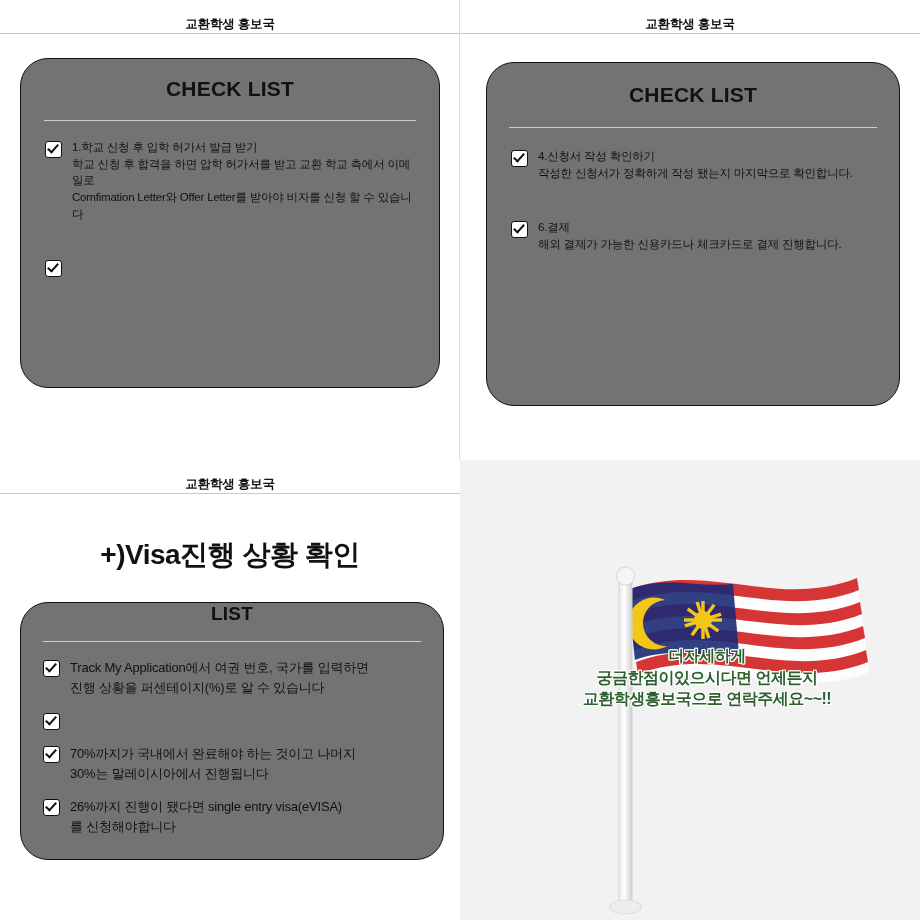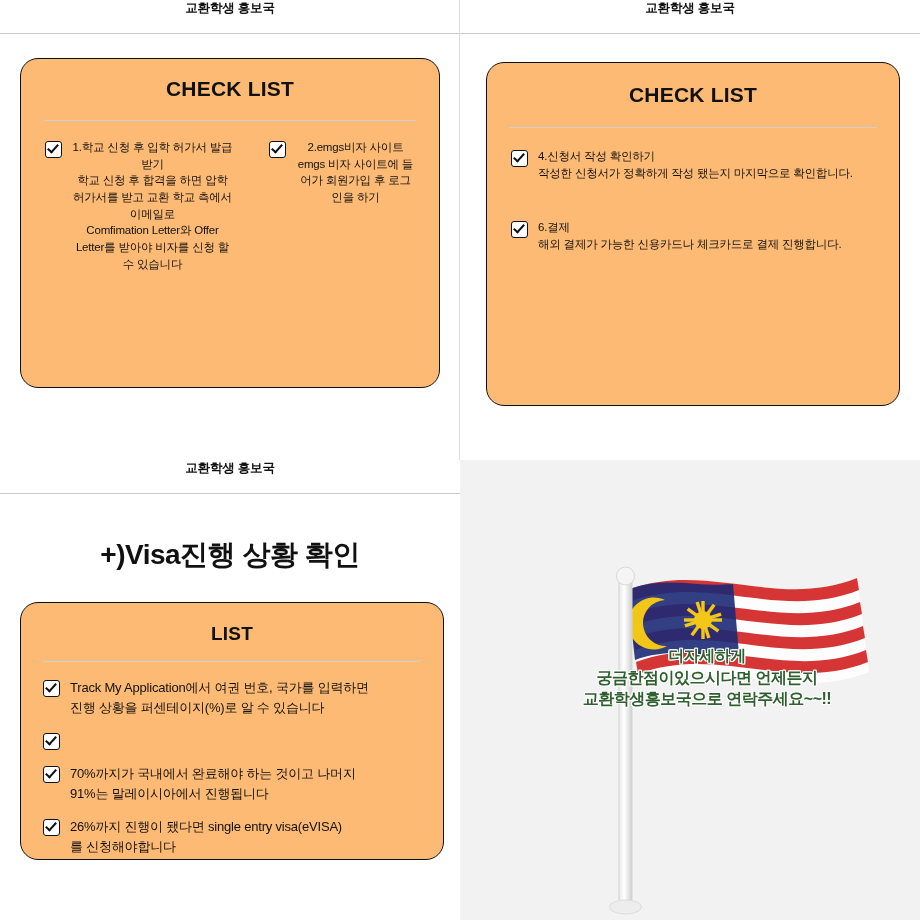--- a/index.html
+++ b/index.html
@@ -38,37 +38,37 @@
     height: 460px;
     background: #dcdcdc;
   }
 
   
   .panel-header {
     position: relative;
     height: 33px;
     border-bottom: 1px solid #c9c9c9;
     display: flex;
-    align-items: flex-start;
+    align-items: flex-end;
     justify-content: center;
     background: #ffffff;
   }
   .panel-header .header-title {
     font-size: 12.5px;
     font-weight: bold;
     color: #111111;
     letter-spacing: -0.2px;
   }
 
   
   .card {
     position: absolute;
     border: 1.4px solid #111111;
-    border-radius: 18px;
-    background: #fdba74;
+    border-radius: 28px;
+    background: #737373;
     box-sizing: border-box;
   }
   .card-title {
     text-align: center;
     font-size: 21px;
     font-weight: bold;
     color: #111111;
     letter-spacing: 0.2px;
   }
   .card-rule {
@@ -109,41 +109,41 @@
     line-height: 1.45;
     color: #111111;
     white-space: pre-line;
     letter-spacing: -0.2px;
   }
 
   
   #card-tl { left: 20px; top: 58px; width: 420px; height: 330px; }
   #card-tl .card-title { margin-top: 18px; }
   #card-tl .card-rule { margin-top: 19px; width: 372px; }
-  #card-tl .rows { margin: 18px 24px 0 24px; display: flex; flex-direction: row; gap: 36px; text-align: center; }
+  #card-tl .rows { margin: 18px 24px 0 24px; display: flex; flex-direction: column; gap: 36px; }
 
   
   #card-tr { left: 26px; top: 62px; width: 414px; height: 344px; }
   #card-tr .card-title { margin-top: 20px; }
   #card-tr .card-rule { margin-top: 20px; width: 368px; }
   #card-tr .rows { margin: 20px 24px 0 24px; display: flex; flex-direction: column; gap: 38px; }
 
   
   #bl-heading {
     position: absolute;
     left: 0; right: 0;
     top: 76px;
     text-align: center;
     font-size: 28px;
     font-weight: bold;
     color: #111111;
     letter-spacing: -0.5px;
   }
   #card-bl { left: 20px; top: 142px; width: 424px; height: 258px; }
-  #card-bl .card-title { margin-top: 20px; font-size: 19px; }
+  #card-bl .card-title { margin-top: 0; font-size: 19px; }
   #card-bl .card-rule { margin-top: 16px; width: 378px; }
   #card-bl .rows { margin: 16px 22px 0 22px; display: flex; flex-direction: column; gap: 14px; }
   #card-bl .row-text { font-size: 13px; line-height: 1.5; }
 
   
   .flag-wrap {
     position: absolute;
     left: 17px; top: 0;
     width: 460px;
     height: 460px;
@@ -183,22 +183,20 @@
       <div class="card-rule"></div>
       <div class="rows">
         <div class="check-row">
           <span class="checkbox"></span>
           <span class="row-text">1.학교 신청 후 입학 허가서 발급 받기
 학교 신청 후 합격을 하면 압학 허가서를 받고 교환 학교 측에서 이메일로
 Comfimation Letter와 Offer Letter를 받아야 비자를 신청 할 수 있습니다</span>
         </div>
         <div class="check-row">
           <span class="checkbox"></span>
-          <span class="row-text">2.emgs비자 사이트
-emgs 비자 사이트에  들어가 회원가입 후 로그인을 하기</span>
         </div>
       </div>
     </div>
     <div class="panel-divider-v"></div>
   </div>
 
   <div class="panel" id="panel-tr">
     <div class="panel-header">
       <span class="header-title">교환학생 홍보국</span>
     </div>
@@ -236,21 +234,21 @@
           <span class="checkbox"></span>
           <span class="row-text">    Track My Application에서 여권 번호, 국가를 입력하면
 진행 상황을 퍼센테이지(%)로 알 수 있습니다</span>
         </div>
         <div class="check-row">
           <span class="checkbox"></span>
         </div>
         <div class="check-row">
           <span class="checkbox"></span>
           <span class="row-text">70%까지가 국내에서 완료해야 하는 것이고 나머지
-91%는 말레이시아에서 진행됩니다</span>
+30%는 말레이시아에서 진행됩니다</span>
         </div>
         <div class="check-row">
           <span class="checkbox"></span>
           <span class="row-text">26%까지 진행이 됐다면 single entry visa(eVISA)
 를 신청해야합니다</span>
         </div>
       </div>
     </div>
   </div>
 

